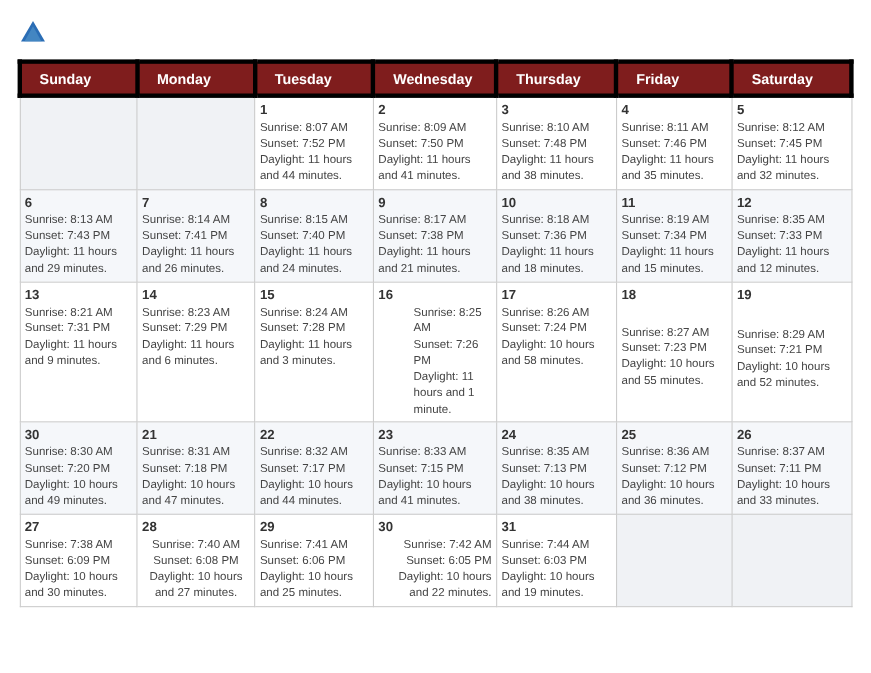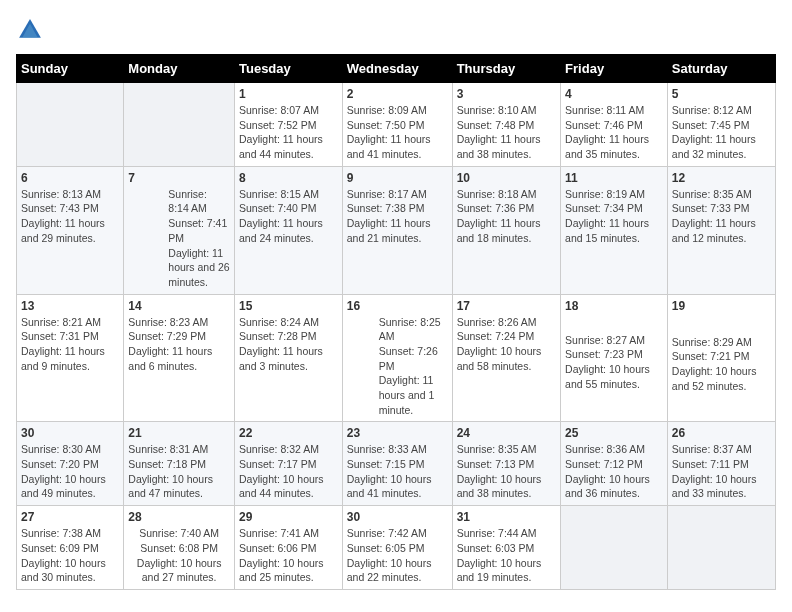--- a/index.html
+++ b/index.html
@@ -51,27 +51,27 @@
     }
     .location-title {
       font-size: 16px;
       color: #555;
     }
     table {
       width: 100%;
       border-collapse: collapse;
     }
     thead tr th {
-      background-color: #000000;
+      background-color: #7f1d1d;
       color: white;
       font-size: 13px;
       font-weight: bold;
-      padding: 6px 4px;
+      padding: 6px 16px;
       text-align: left;
-      border: 1px solid #000000;
+      border: 4px solid #000000;
     }
     tbody tr td {
       border: 1px solid #ccc;
       vertical-align: top;
       padding: 4px;
       width: 113px;
       min-height: 80px;
       font-size: 11px;
       color: #333;
       background: #fff;
@@ -163,21 +163,21 @@
       </tr>
       <tr>
         <td>
           <span class="day-num">6</span>
           <div class="cell-content" style="white-space: pre-line;">Sunrise: 8:13 AM
 Sunset: 7:43 PM
 Daylight: 11 hours and 29 minutes.</div>
         </td>
         <td>
           <span class="day-num">7</span>
-          <div class="cell-content" style="white-space: pre-line; margin-left: 40px;">Sunrise: 8:14 AM
+          <div class="cell-content" style="white-space: pre-line;">Sunrise: 8:14 AM
 Sunset: 7:41 PM
 Daylight: 11 hours and 26 minutes.</div>
         </td>
         <td>
           <span class="day-num">8</span>
           <div class="cell-content" style="white-space: pre-line;">Sunrise: 8:15 AM
 Sunset: 7:40 PM
 Daylight: 11 hours and 24 minutes.</div>
         </td>
         <td>
@@ -307,21 +307,21 @@
 Daylight: 10 hours and 27 minutes.</div>
         </td>
         <td>
           <span class="day-num">29</span>
           <div class="cell-content" style="white-space: pre-line;">Sunrise: 7:41 AM
 Sunset: 6:06 PM
 Daylight: 10 hours and 25 minutes.</div>
         </td>
         <td>
           <span class="day-num">30</span>
-          <div class="cell-content" style="white-space: pre-line;">Sunrise: 7:42 AM
+          <div class="cell-content" style="white-space: pre-line; text-align: right;">Sunrise: 7:42 AM
 Sunset: 6:05 PM
 Daylight: 10 hours and 22 minutes.</div>
         </td>
         <td>
           <span class="day-num">31</span>
           <div class="cell-content" style="white-space: pre-line;">Sunrise: 7:44 AM
 Sunset: 6:03 PM
 Daylight: 10 hours and 19 minutes.</div>
         </td>
         <td class="empty"></td>

